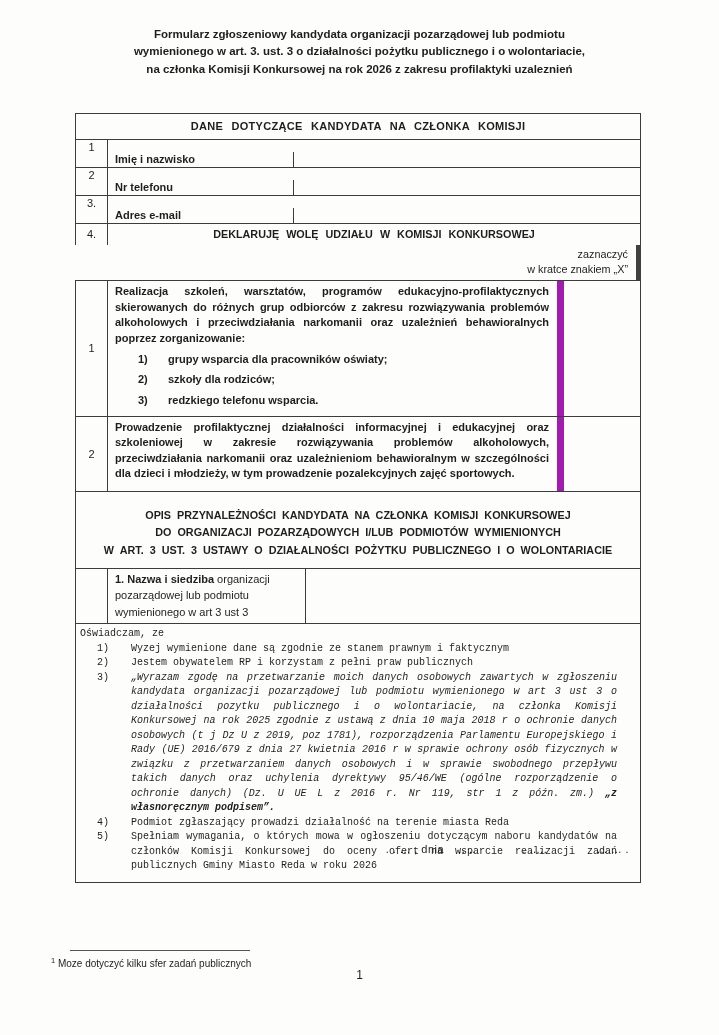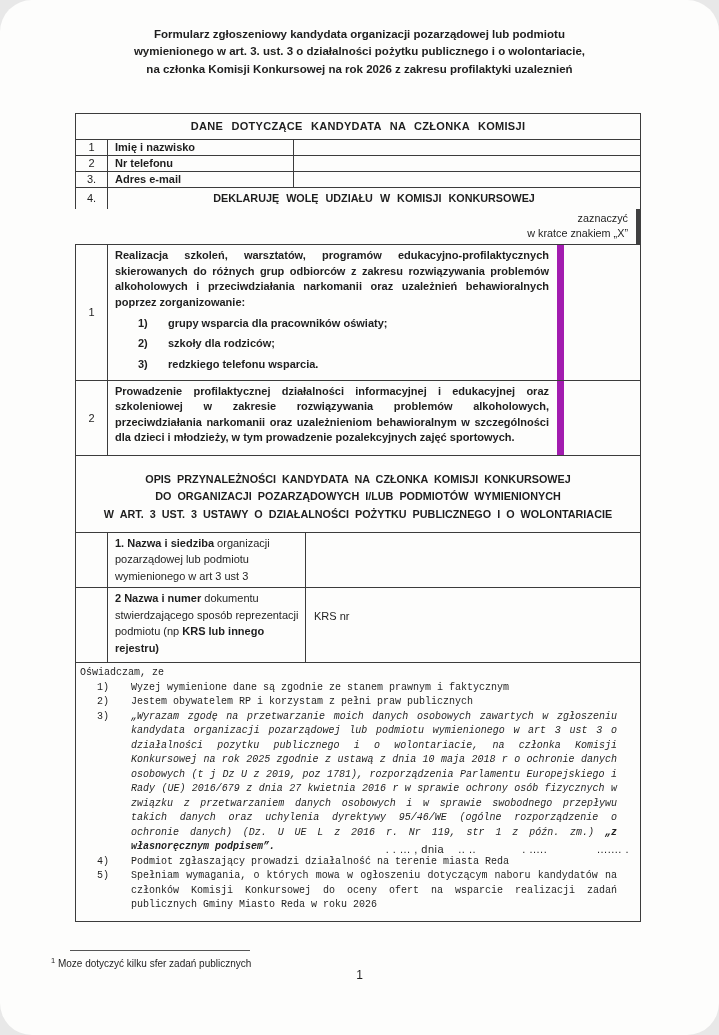--- a/index.html
+++ b/index.html
@@ -3,39 +3,38 @@
 <meta charset="utf-8">
 <style>
   html,body{margin:0;padding:0;background:#e8e8e8;}
   .page{
     position:relative;
     width:719px;height:1035px;
     background:#fdfdfc;
     font-family:"Liberation Sans", sans-serif;
     color:#1e1e1e;
     overflow:hidden;
-    border-radius:32px;
   }
   
   .doc-title{
     position:absolute;top:26px;left:40px;right:40px;
     text-align:center;font-weight:700;font-size:11.5px;line-height:1.5;
   }
   
   .form-wrap{
     position:absolute;left:75px;top:114px;width:566px;
     font-size:11px;
   }
   .bx{border:1px solid #3c3c3c;margin-top:-1px;box-sizing:border-box;background:#fdfdfc;}
   .sec-hdr{
     text-align:center;font-weight:700;letter-spacing:.3px;word-spacing:5px;
     padding:6px 4px 7px;
   }
   .frow{display:flex;align-items:stretch;}
-  .cell{box-sizing:border-box;padding:1px 4px 2px 7px;}
+  .cell{box-sizing:border-box;padding:1px 4px 2px 7px;margin-top:12px;}
   .c-num{flex:none;width:31px;border-right:1px solid #3c3c3c;text-align:center;padding:1px 0 2px;}
   .c-num.mid{display:flex;align-items:center;justify-content:center;}
   .c-label{flex:none;width:186px;border-right:1px solid #3c3c3c;font-weight:700;}
   .c-value{flex:1;}
   .row-small{min-height:17px;}
   
   .row4-text{
     flex:1;text-align:center;font-weight:700;word-spacing:4px;font-size:10.8px;
     line-height:1.5;padding:2px 4px 3px;
   }
@@ -162,27 +161,20 @@
     </div>
 
     <div class="bx frow" style="min-height:47px">
       <div class="c-num"></div>
       <div class="c-orglabel">
         <span class="b">1. Nazwa i siedziba</span><span> organizacji pozarządowej lub podmiotu wymienionego w art 3 ust 3</span>
       </div>
       <div class="c-orgvalue"></div>
     </div>
 
-    <div class="bx frow" style="min-height:76px">
-      <div class="c-num"></div>
-      <div class="c-orglabel">
-        <span class="b">2 Nazwa i numer</span><span> dokumentu stwierdzającego sposób reprezentacji podmiotu (np </span><span class="b">KRS lub innego rejestru)</span>
-      </div>
-      <div class="c-orgvalue org2-value">KRS nr</div>
-    </div>
 
     <div class="bx statements">
       <div>Oświadczam, ze</div>
       <div class="st-item">
         <span class="st-num">1)</span>
         <span class="st-text">Wyzej wymienione dane są zgodnie ze stanem prawnym i faktycznym</span>
       </div>
       <div class="st-item">
         <span class="st-num">2)</span>
         <span class="st-text">Jestem obywatelem RP i korzystam z pełni praw publicznych</span>

